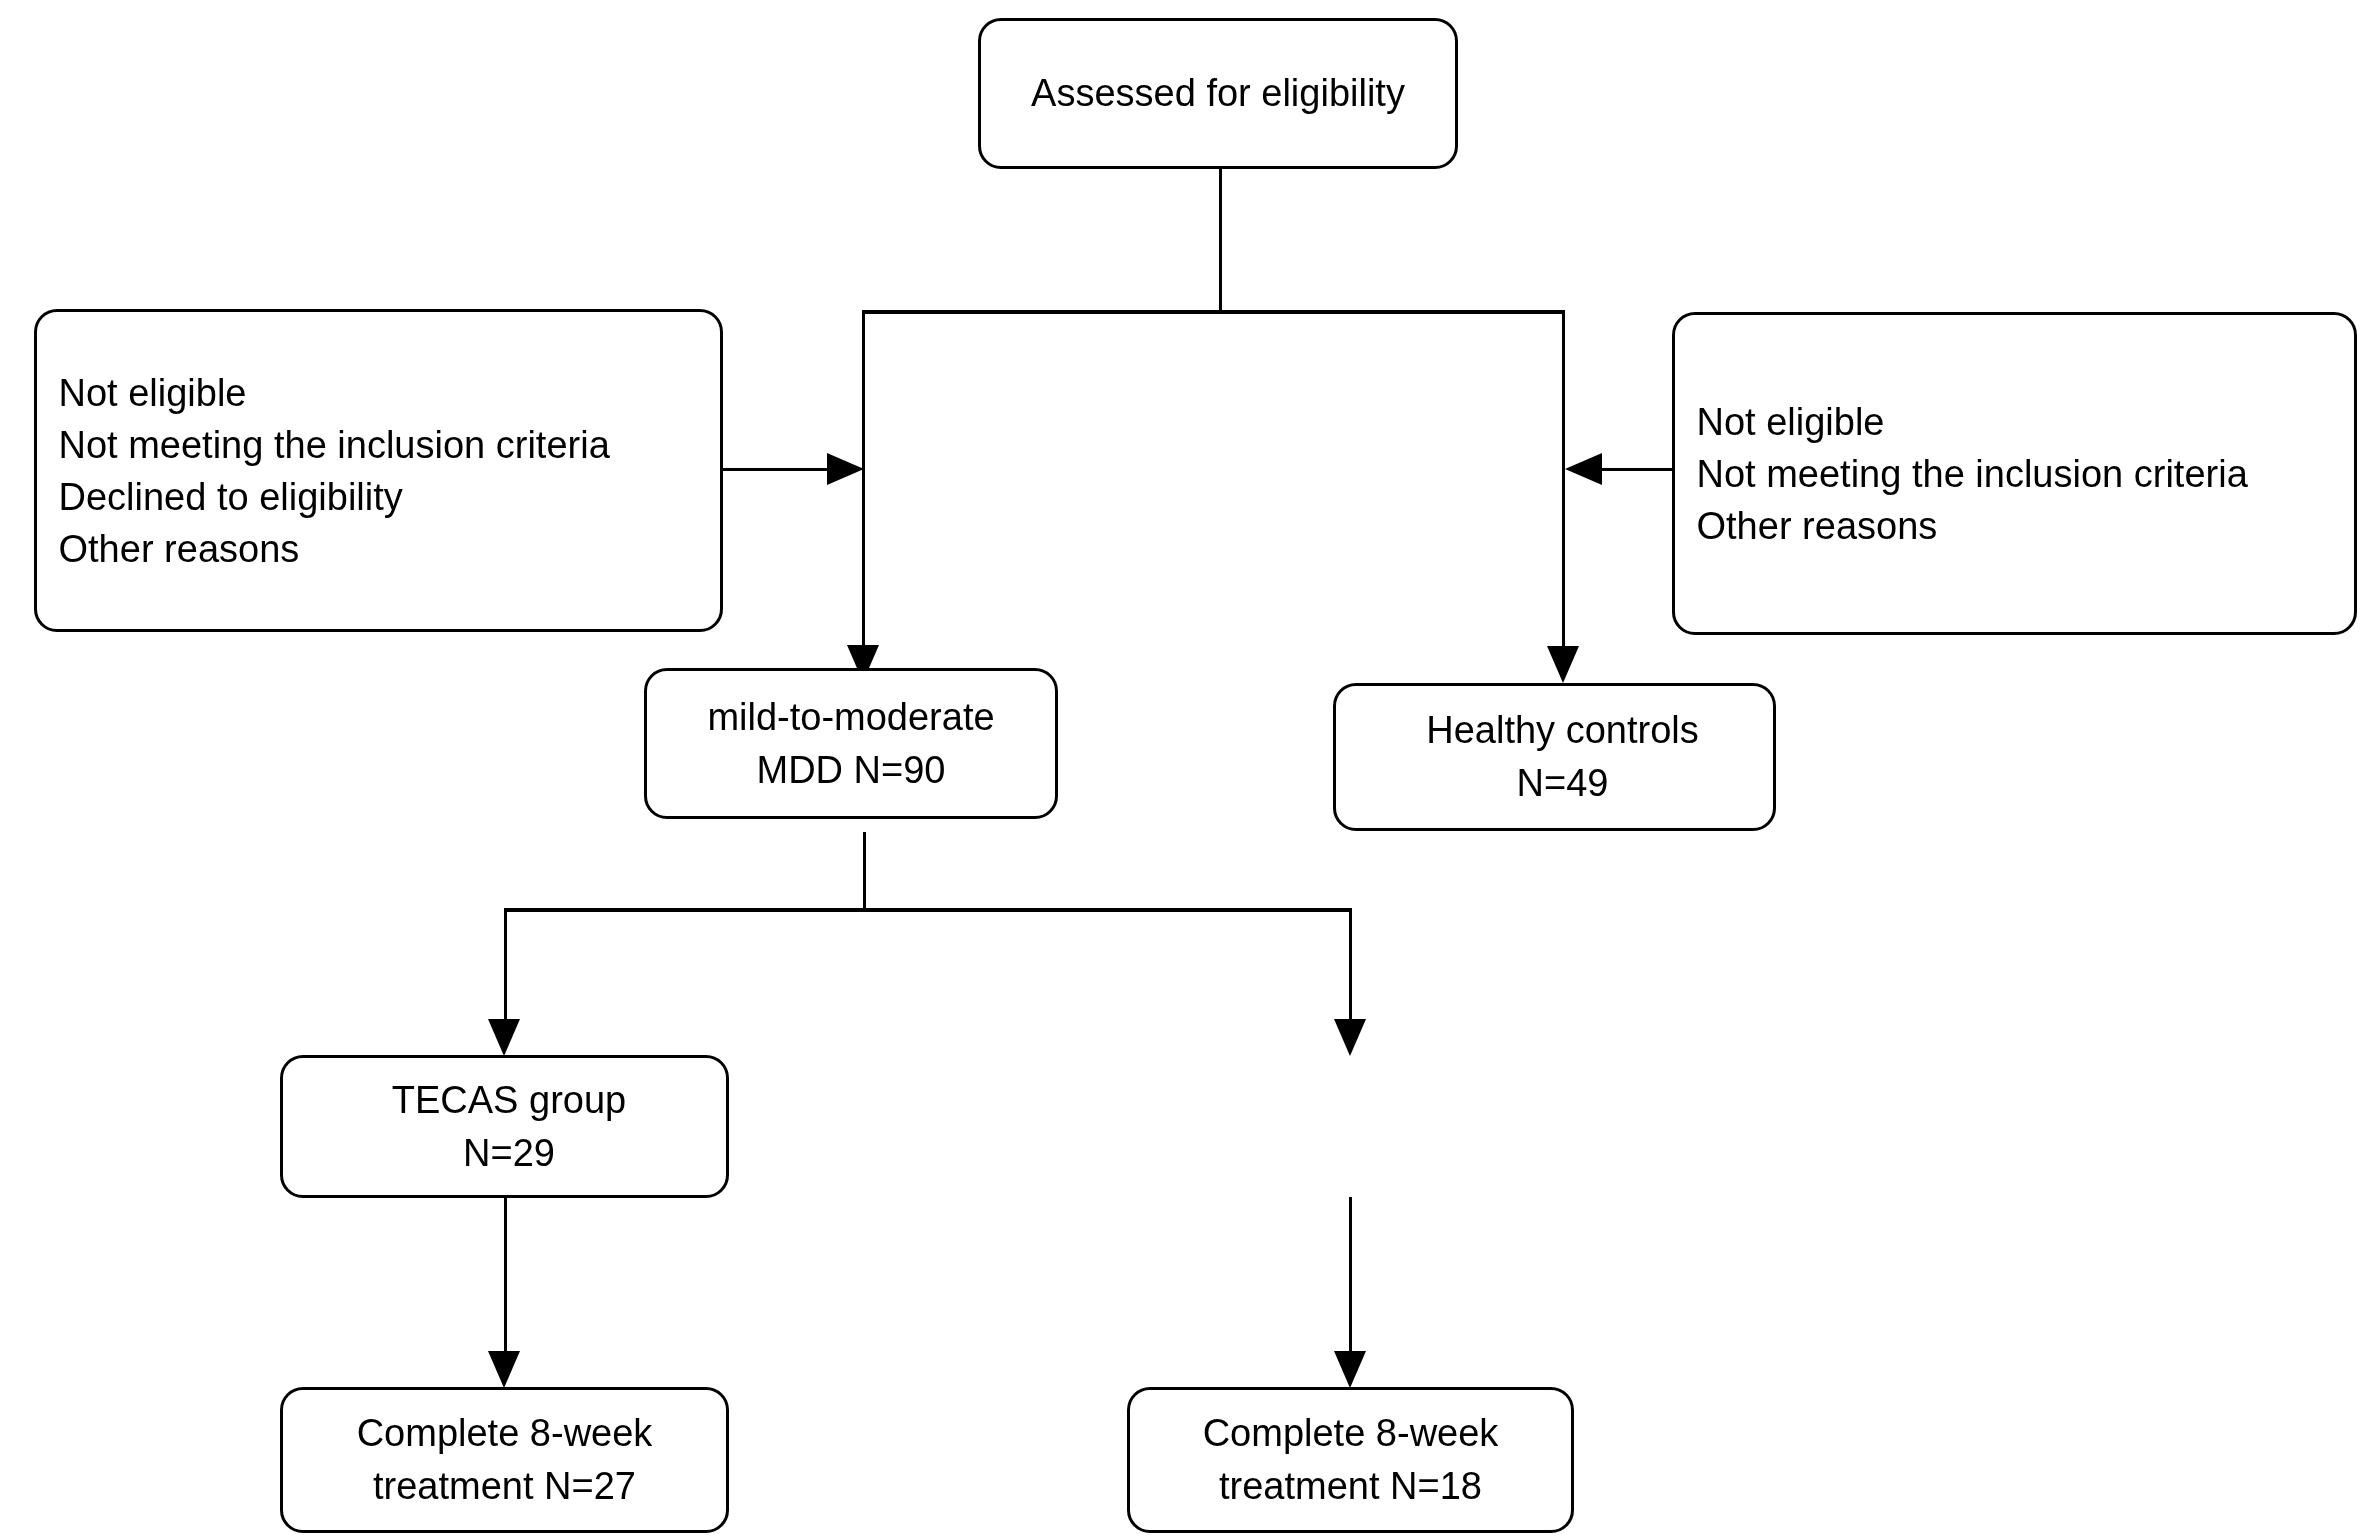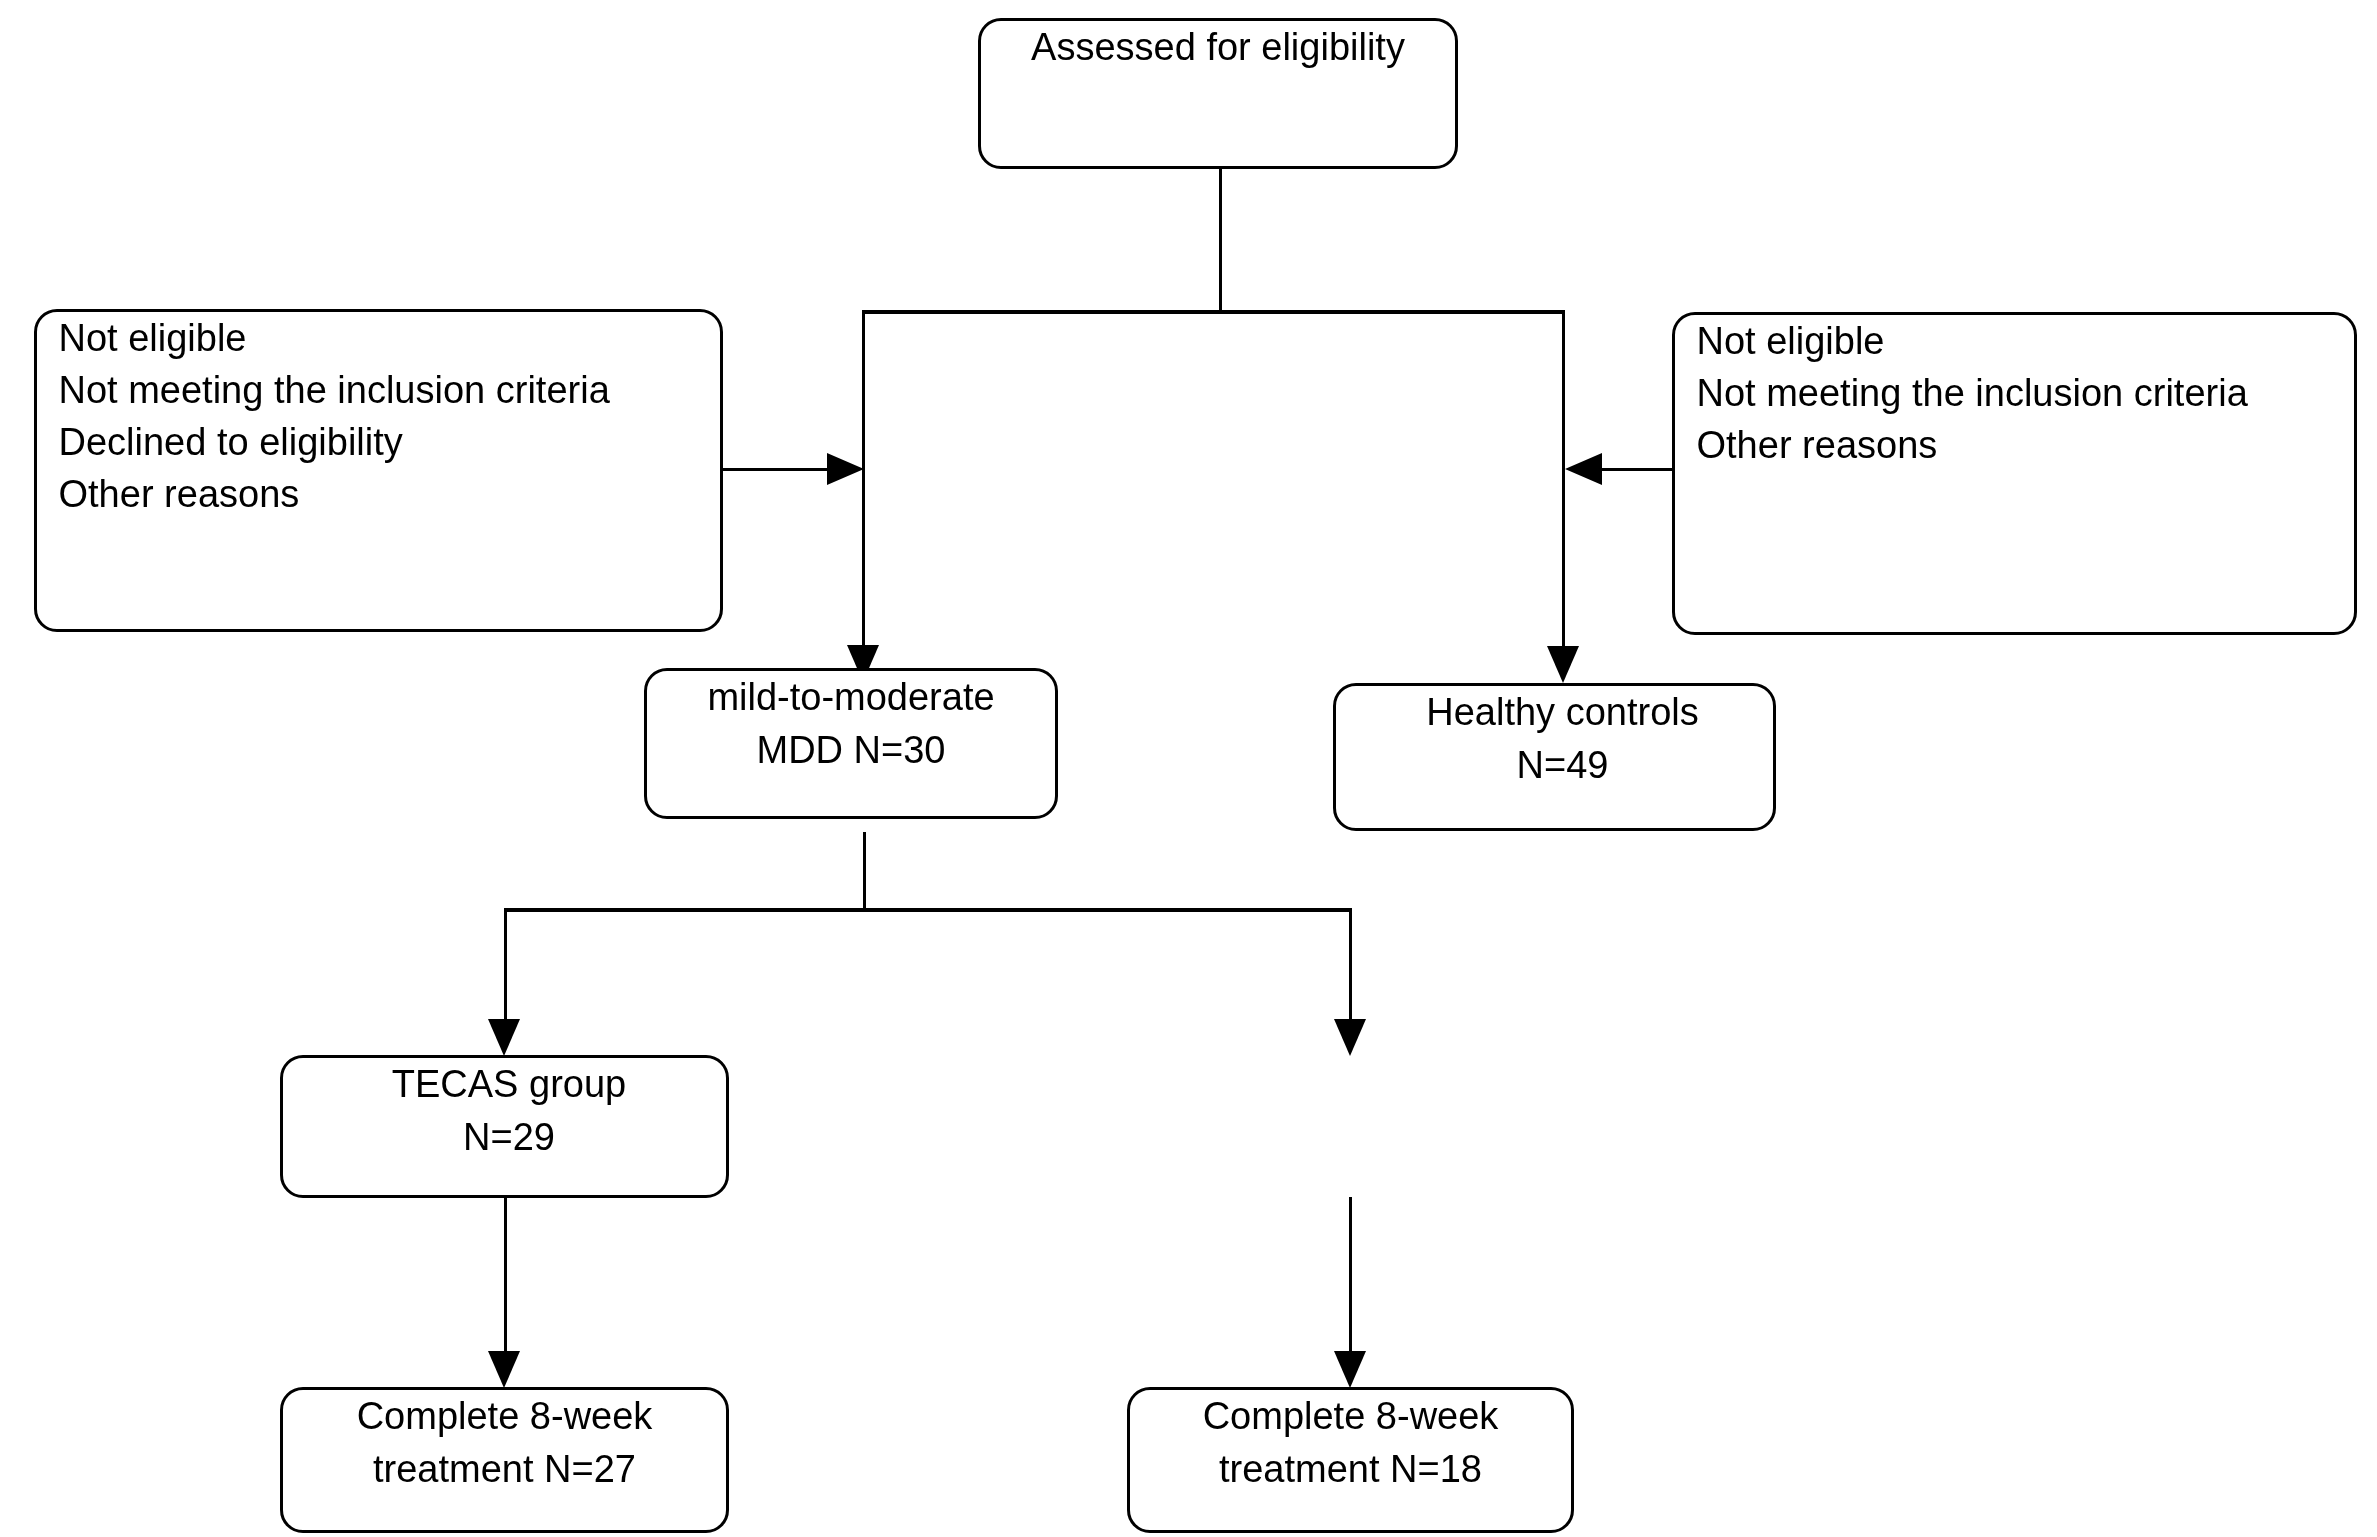--- a/index.html
+++ b/index.html
@@ -16,20 +16,21 @@
     color: #000000;
   }
   .box {
     position: absolute;
     box-sizing: border-box;
     background: #ffffff;
     border: 3.8px solid #000000;
     border-radius: 23px;
     display: flex;
     flex-direction: column;
+    justify-content: center;
     font-size: 38px;
     line-height: 53px;
     color: #000000;
   }
   .box.center { align-items: center; text-align: center; }
   .box.leftalign { align-items: flex-start; text-align: left; padding-left: 21.5px; padding-right: 6.3px; line-height: 52px; }
   .bl { white-space: nowrap; }
   .vline, .hline {
     position: absolute;
     background: #000000;
@@ -104,21 +105,21 @@
   </div>
 
   <div class="box leftalign" style="left:1672px; top:312px; width:685px; height:323px;">
     <div class="bl">Not eligible</div>
     <div class="bl">Not meeting the inclusion criteria</div>
     <div class="bl">Other reasons</div>
   </div>
 
   <div class="box center" style="left:644px; top:668px; width:414px; height:151px;">
     <div class="bl">mild-to-moderate</div>
-    <div class="bl">MDD N=30</div>
+    <div class="bl">MDD N=90</div>
   </div>
 
   <div class="box center" style="left:1333px; top:683px; width:443px; height:148px;padding-left:16px;">
     <div class="bl">Healthy controls</div>
     <div class="bl">N=49</div>
   </div>
 
   <div class="box center" style="left:280px; top:1055px; width:449px; height:143px;padding-left:9px;">
     <div class="bl">TECAS group</div>
     <div class="bl">N=29</div>

